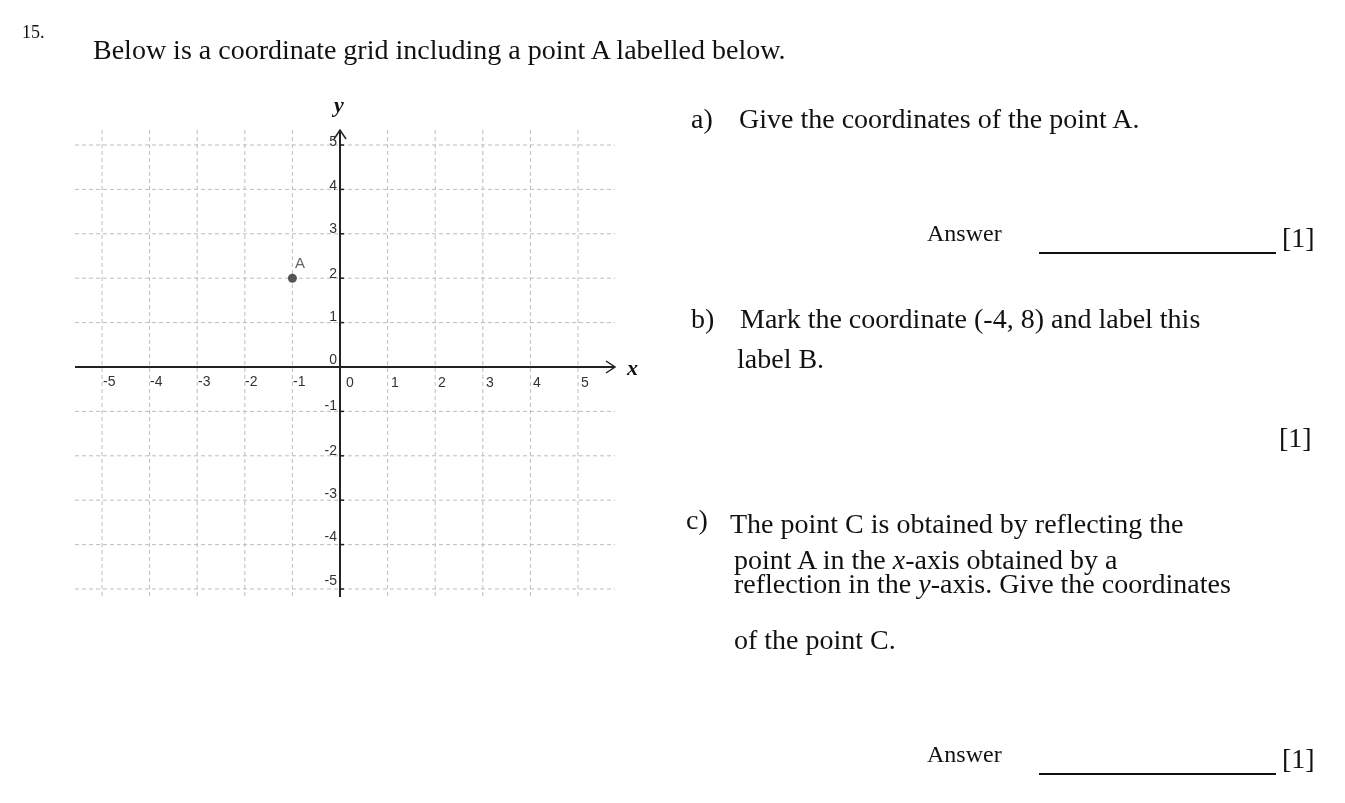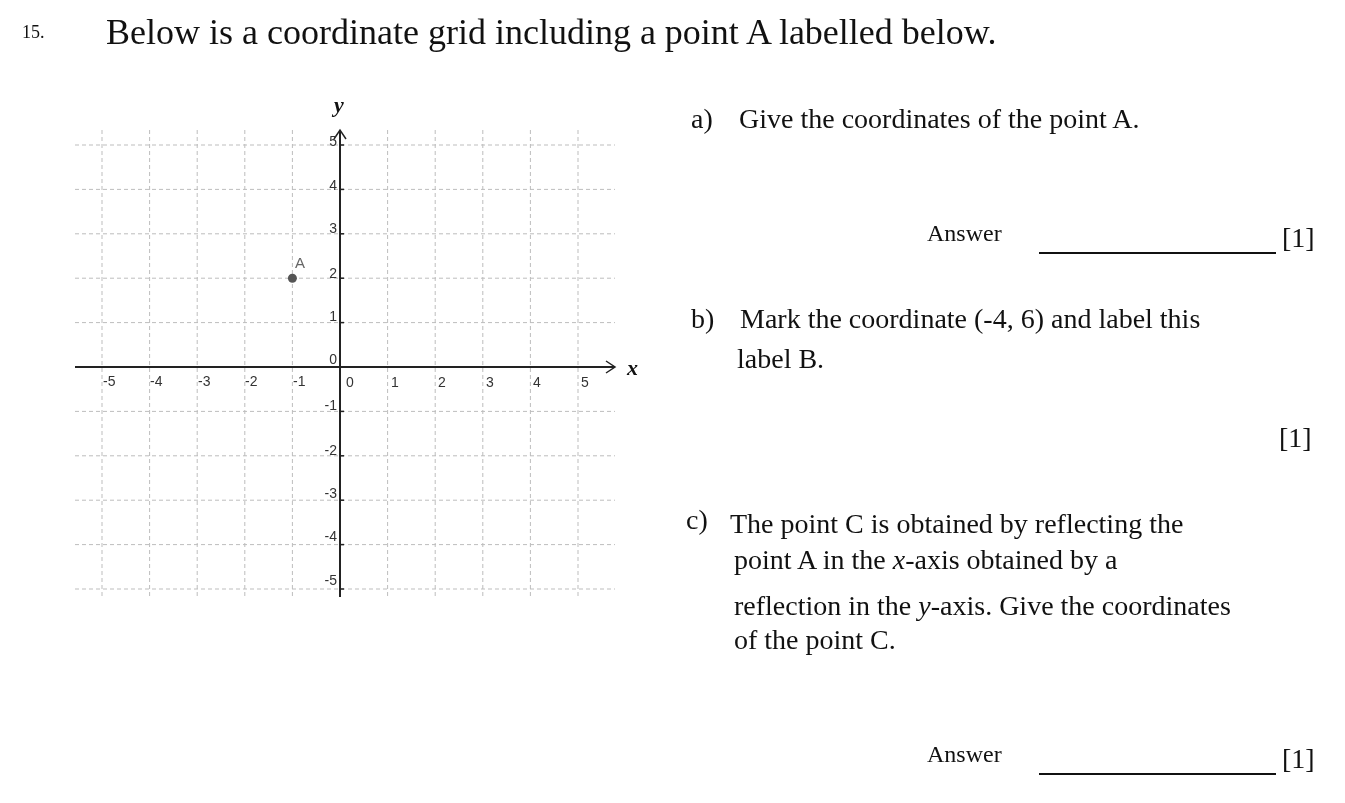--- a/index.html
+++ b/index.html
@@ -1,20 +1,20 @@
 <!DOCTYPE html>
 <html><head>
 <meta charset="utf-8">
 <style>
   html, body { margin: 0; padding: 0; background: #ffffff; }
   body { width: 1345px; height: 803px; position: relative; overflow: hidden;
          font-family: "Liberation Serif", "DejaVu Serif", serif; color: #111; }
   .abs { position: absolute; white-space: nowrap; }
   .qnum { left: 22px; top: 22px; font-size: 18px; }
-  .qtext { left: 93px; top: 11px; font-size: 36px; margin-left: 13px; }
+  .qtext { left: 93px; top: 34px; font-size: 28px; }
   .part { font-size: 28px; line-height: 40px; }
   .answer-label { font-size: 24px; text-align: right; }
   .answer-line { position: absolute; height: 0; border-top: 2px solid #111; }
   .marks { font-size: 28px; }
   svg text.tick { font-family: "Liberation Sans", "DejaVu Sans", sans-serif; font-size: 14px; fill: #333; }
   svg text.axis-name { font-family: "Liberation Serif", "DejaVu Serif", serif; font-style: italic; font-weight: bold; font-size: 22px; fill: #111; }
   svg text.pt-label { font-family: "Liberation Sans", "DejaVu Sans", sans-serif; font-size: 15px; fill: #666; }
   .it { font-style: italic; }
 </style>
 </head>
@@ -107,27 +107,27 @@
 <div class="abs part" style="left:691px; top:99px;">
   <span>a)</span>
   <span style="position:absolute; left:48px; top:0;font-family:Liberation Serif, serif;">Give the coordinates of the point A.</span>
 </div>
 <div class="abs answer-label" style="left:927px; top:220px;">Answer</div>
 <div class="answer-line" style="left:1039px; top:252px; width:237px;"></div>
 <div class="abs marks" style="left:1282px; top:222px;">[1]</div>
 
 <div class="abs part" style="left:691px; top:299px;">
   <span>b)</span>
-  <span style="position:absolute; left:49px; top:0;">Mark the coordinate (-4, 6) and label this</span>
+  <span style="position:absolute; left:49px; top:0;">Mark the coordinate (-4, 8) and label this</span>
   <span style="position:absolute; left:46px; top:40px;">label B.</span>
 </div>
 <div class="abs marks" style="left:1279px; top:422px;">[1]</div>
 
 <div class="abs part" style="left:686px; top:500px;">
   <span>c)</span>
   <span style="position:absolute; left:44px; top:4px;">The point C is obtained by reflecting the</span>
   <span style="position:absolute; left:48px; top:40px;"><span>point A in the </span><span class="it">x</span><span>-axis obtained by a</span></span>
-  <span style="position:absolute; left:48px; top:86px;"><span>reflection in the </span><span class="it">y</span><span>-axis. Give the  coordinates</span></span>
+  <span style="position:absolute; left:48px; top:64px;"><span>reflection in the </span><span class="it">y</span><span>-axis. Give the  coordinates</span></span>
   <span style="position:absolute; left:48px; top:120px;">of the point C.</span>
 </div>
 <div class="abs answer-label" style="left:927px; top:741px;">Answer</div>
 <div class="answer-line" style="left:1039px; top:773px; width:237px;"></div>
 <div class="abs marks" style="left:1282px; top:743px;">[1]</div>
 
 </body></html>

